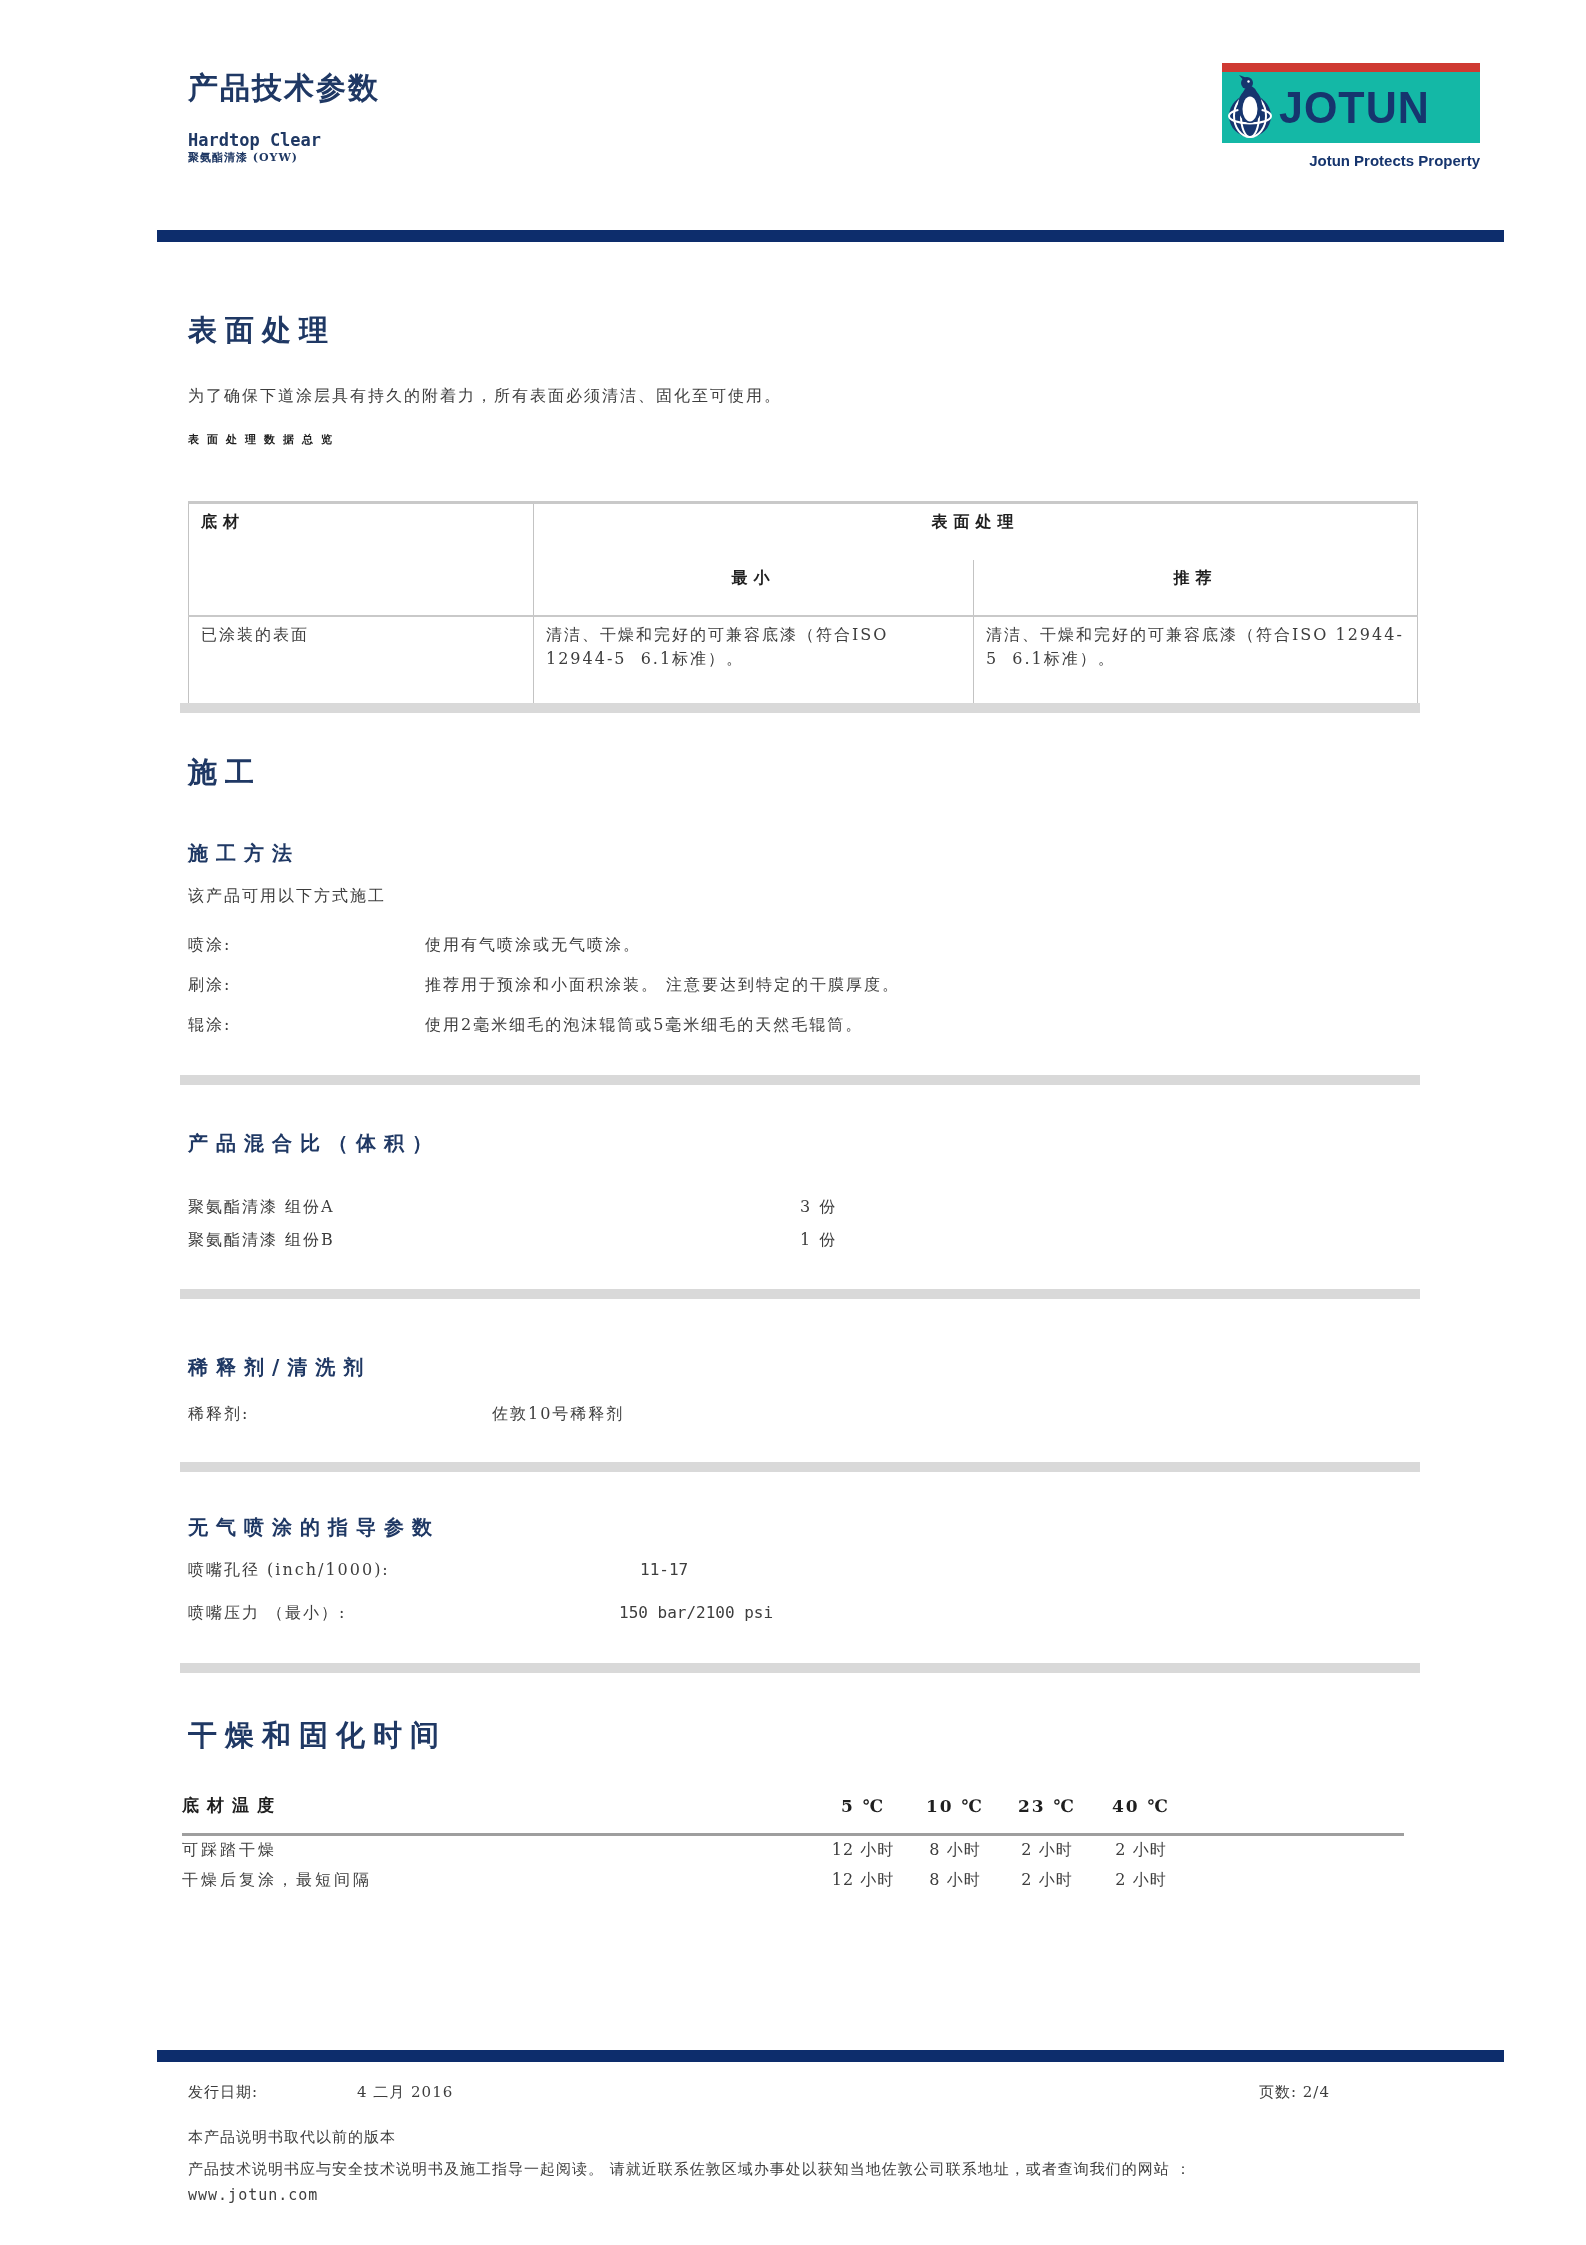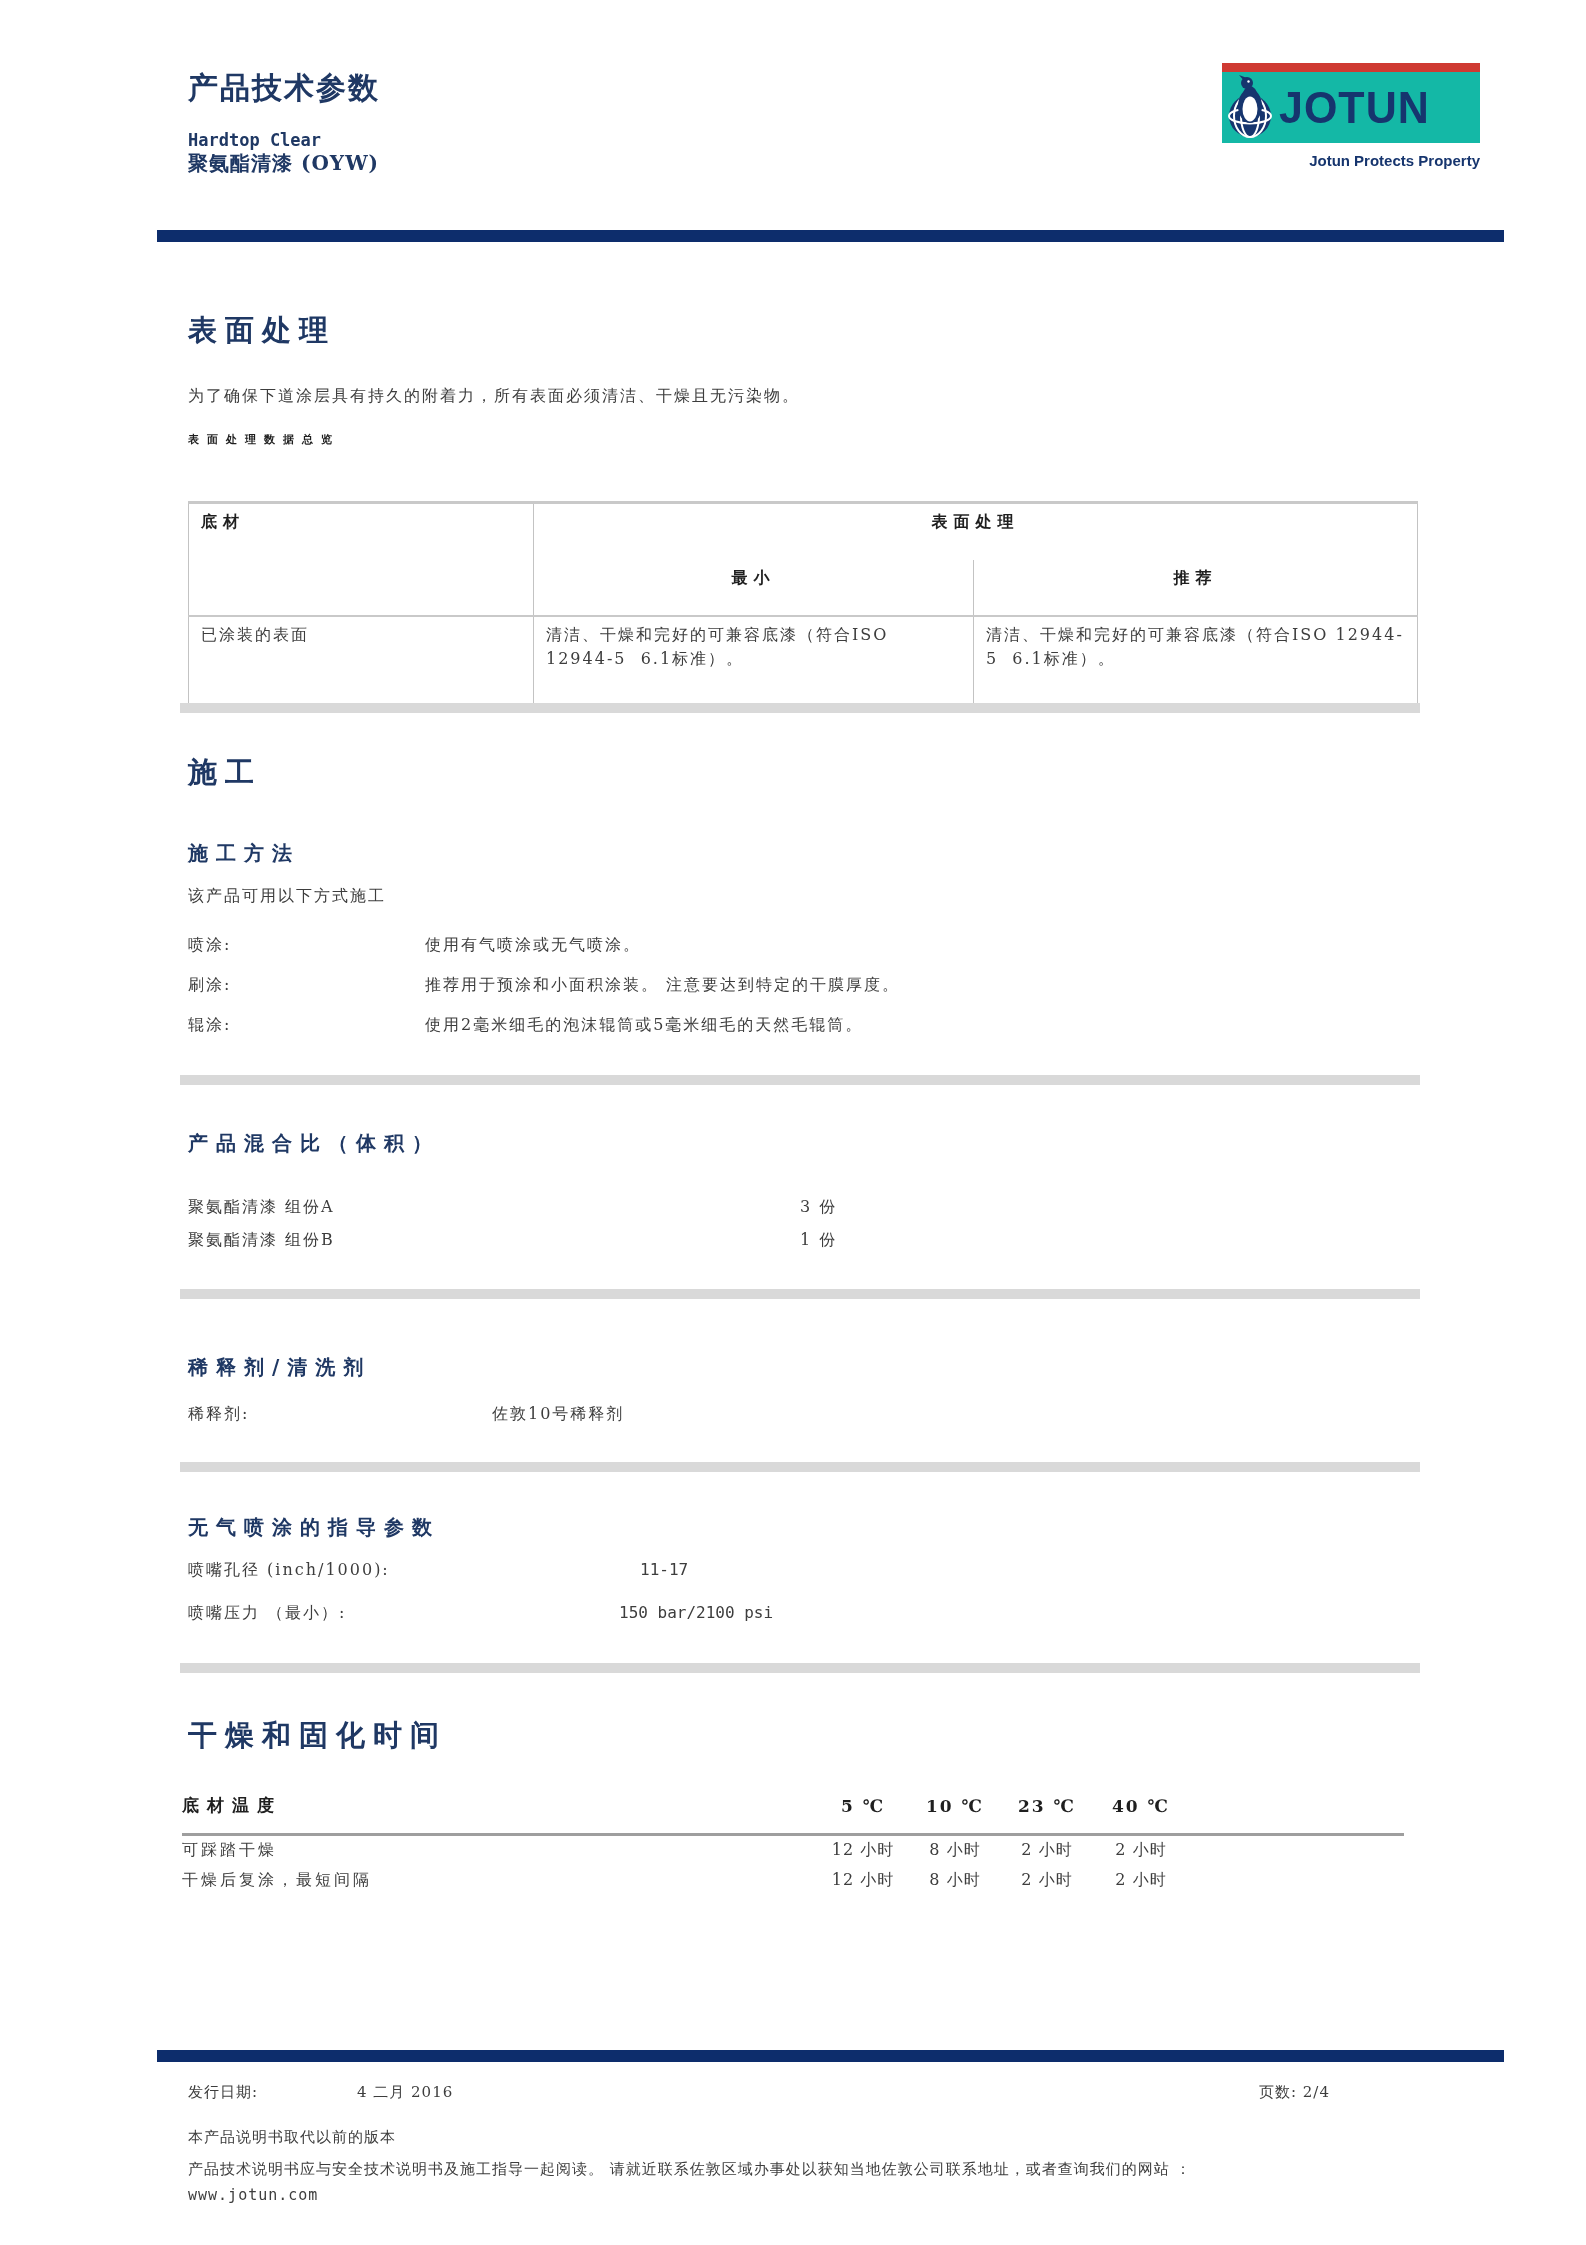--- a/index.html
+++ b/index.html
@@ -7,21 +7,21 @@
     position:relative; width:1586px; height:2245px; background:#ffffff;
     font-family:"DejaVu Serif","Liberation Serif",serif;
     color:#3d3d3d; overflow:hidden; letter-spacing:2px;
   }
   .abs { position:absolute; }
 
   
   .doc-title { left:188px; top:68px; font-size:30px; font-weight:700; color:#1f3864; letter-spacing:2px; white-space:nowrap; }
   .product-name { left:188px; top:130px; font-size:17px; font-weight:700; color:#1f3864;
                   font-family:"DejaVu Sans Mono","Liberation Mono",monospace; letter-spacing:0; white-space:nowrap; }
-  .product-type { left:188px; top:150px; font-size:20px; font-weight:700; color:#1f3864; letter-spacing:1px; white-space:nowrap; }
+  .product-type { left:188px; top:150px; font-size:11px; font-weight:700; color:#1f3864; letter-spacing:1px; white-space:nowrap; }
 
   .logo { left:1222px; top:63px; width:258px; }
   .logo-red { height:9px; background:#cf3a32; }
   .logo-yellow { height:71px; background:#14b8a6; display:flex; align-items:center; overflow:hidden; }
   .logo-emblem { margin-left:5px; flex:0 0 auto; }
   .logo-word { font-family:"Liberation Sans","DejaVu Sans",sans-serif; font-weight:900; font-size:43px;
                color:#16356e; letter-spacing:1px; margin-left:6px; transform:scaleY(1.05); }
   .tagline { top:152px; right:106px; font-family:"Liberation Sans","DejaVu Sans",sans-serif;
              font-weight:700; font-size:15px; color:#16356e; letter-spacing:0; white-space:nowrap; }
 
@@ -98,21 +98,21 @@
         </svg>
       </span>
       <span class="logo-word">JOTUN</span>
     </div>
   </div>
   <div class="abs tagline">Jotun Protects Property</div>
 
   <div class="abs bar-navy top"></div>
 
   <div class="abs sec-heading" style="left:188px; top:311px;">表面处理</div>
-  <div class="abs body-text" style="left:188px; top:386px;">为了确保下道涂层具有持久的附着力，所有表面必须清洁、干燥且无污染物。</div>
+  <div class="abs body-text" style="left:188px; top:386px;">为了确保下道涂层具有持久的附着力，所有表面必须清洁、固化至可使用。</div>
   <div class="abs bold-label" style="left:188px; top:432px;">表面处理数据总览</div>
 
   <table class="surface-table">
     <colgroup>
         <col style="width:345px">
         <col style="width:440px">
         <col style="width:444px">
       </colgroup>
     <tbody>
         <tr>

